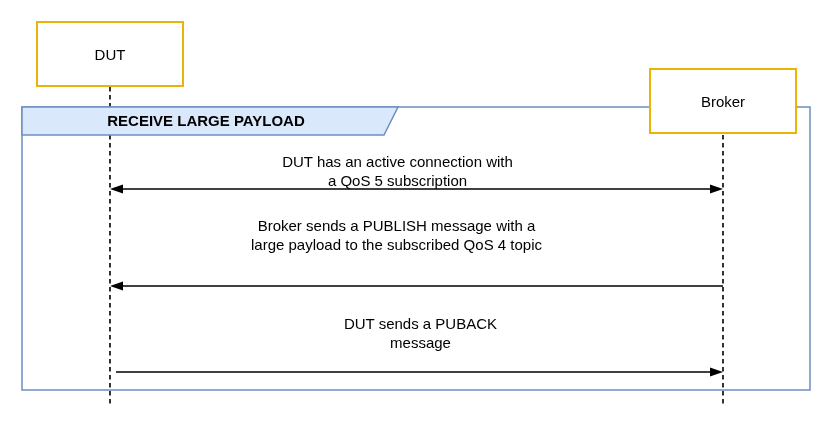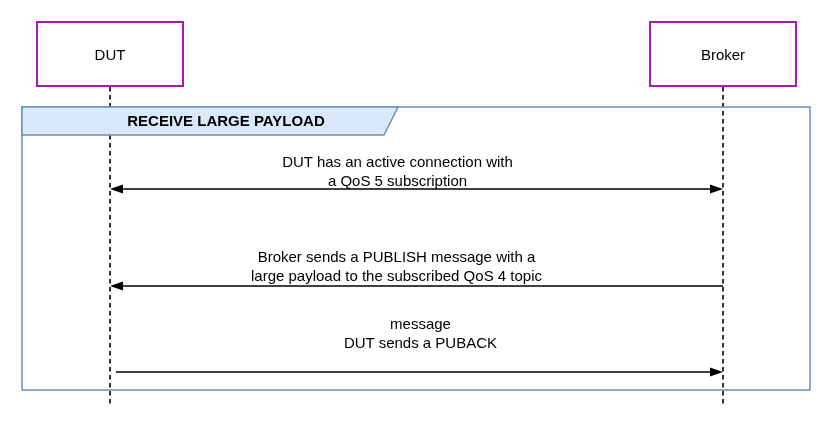--- a/index.html
+++ b/index.html
@@ -17,49 +17,48 @@
     left: 0; top: 0;
     width: 838px; height: 435px;
   }
   .actor {
     position: absolute;
     top: 21px;
     width: 148px;
     height: 66px;
     box-sizing: border-box;
     background: #ffffff;
-    border: 2px solid #a21caf;
+    border: 2px solid #eab308;
     display: flex;
     align-items: center;
     justify-content: center;
     font-size: 15px;
   }
   .actor.dut    { left: 36px; }
-  .actor.broker { left: 649px; }
+  .actor.broker { left: 649px; margin-top: 47px; }
   .banner-label {
     position: absolute;
     left: 22px;
     top: 107px;
     width: 368px;
     height: 28px;
     line-height: 28px;
     text-align: center;
     font-weight: bold;
     font-size: 15px;
-    padding-left: 20px;
   }
   .msg {
     position: absolute;
     width: 613px;
     text-align: center;
     font-size: 15px;
     line-height: 19px;
   }
   .msg1 { left: 91px;  top: 152px; }
-  .msg2 { left: 90px;  top: 247px; }
+  .msg2 { left: 90px;  top: 216px; }
   .msg3 { left: 114px; top: 314px; }
 </style>
 </head>
 <body>
 
 <div class="canvas">
 
   <svg class="layer" width="838" height="435" viewBox="0 0 838 435">
 
     <line x1="110" y1="87" x2="110" y2="404" stroke-width="1.6" stroke-dasharray="4.5,3.5" fill="none" stroke="#000000"></line>
@@ -97,17 +96,17 @@
 
   <div class="msg msg1">
     <div>DUT has an active connection with</div>
     <div>a QoS 5 subscription</div>
   </div>
   <div class="msg msg2">
     <div>Broker sends a PUBLISH message with a</div>
     <div>large payload to the subscribed QoS 4 topic</div>
   </div>
   <div class="msg msg3">
+    <div>DUT sends a PUBACK</div>
     <div>message</div>
-    <div>DUT sends a PUBACK</div>
   </div>
 
 </div>
 
 </body></html>

